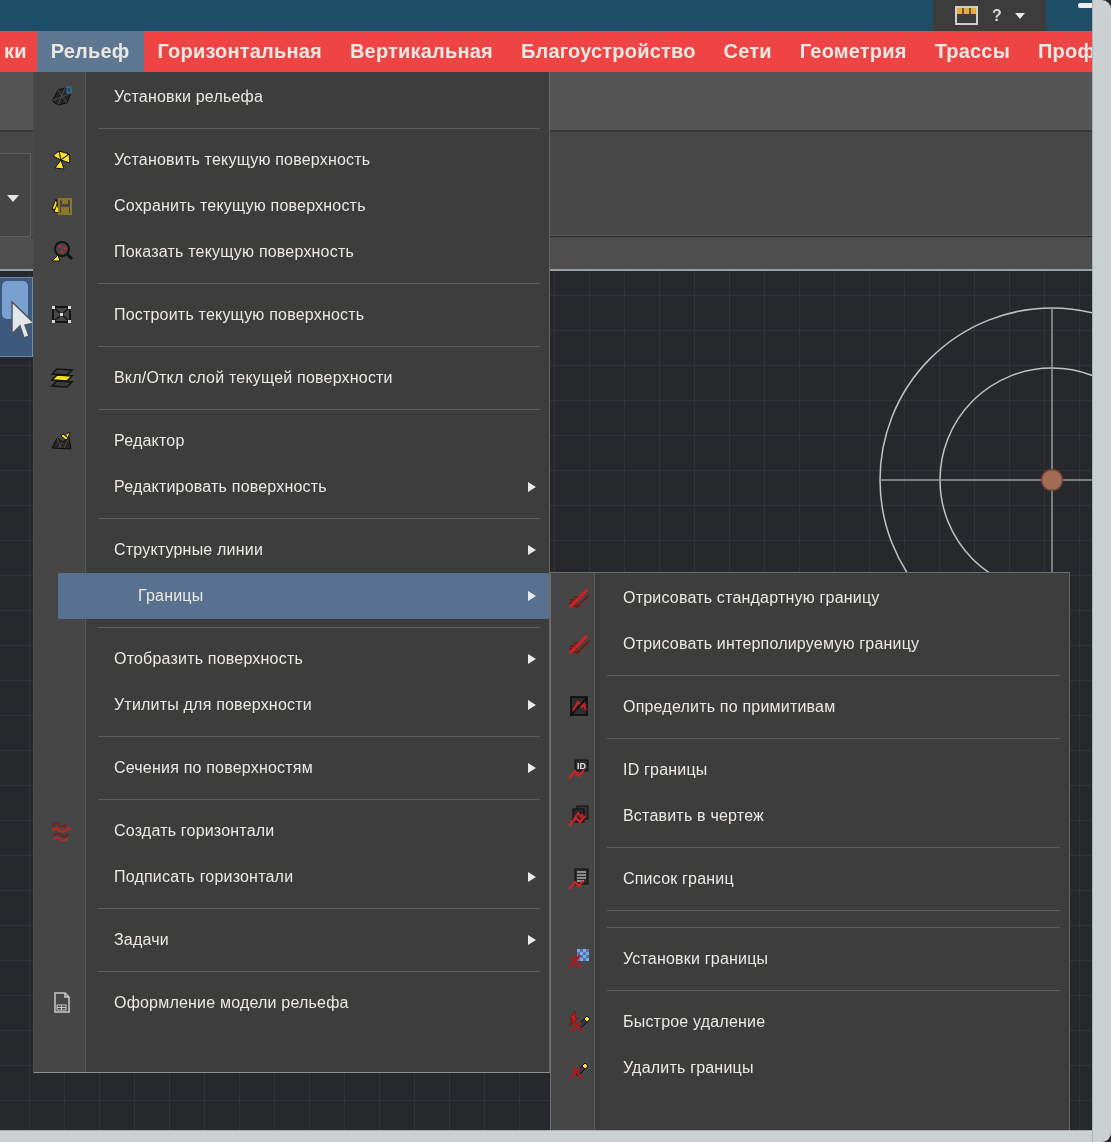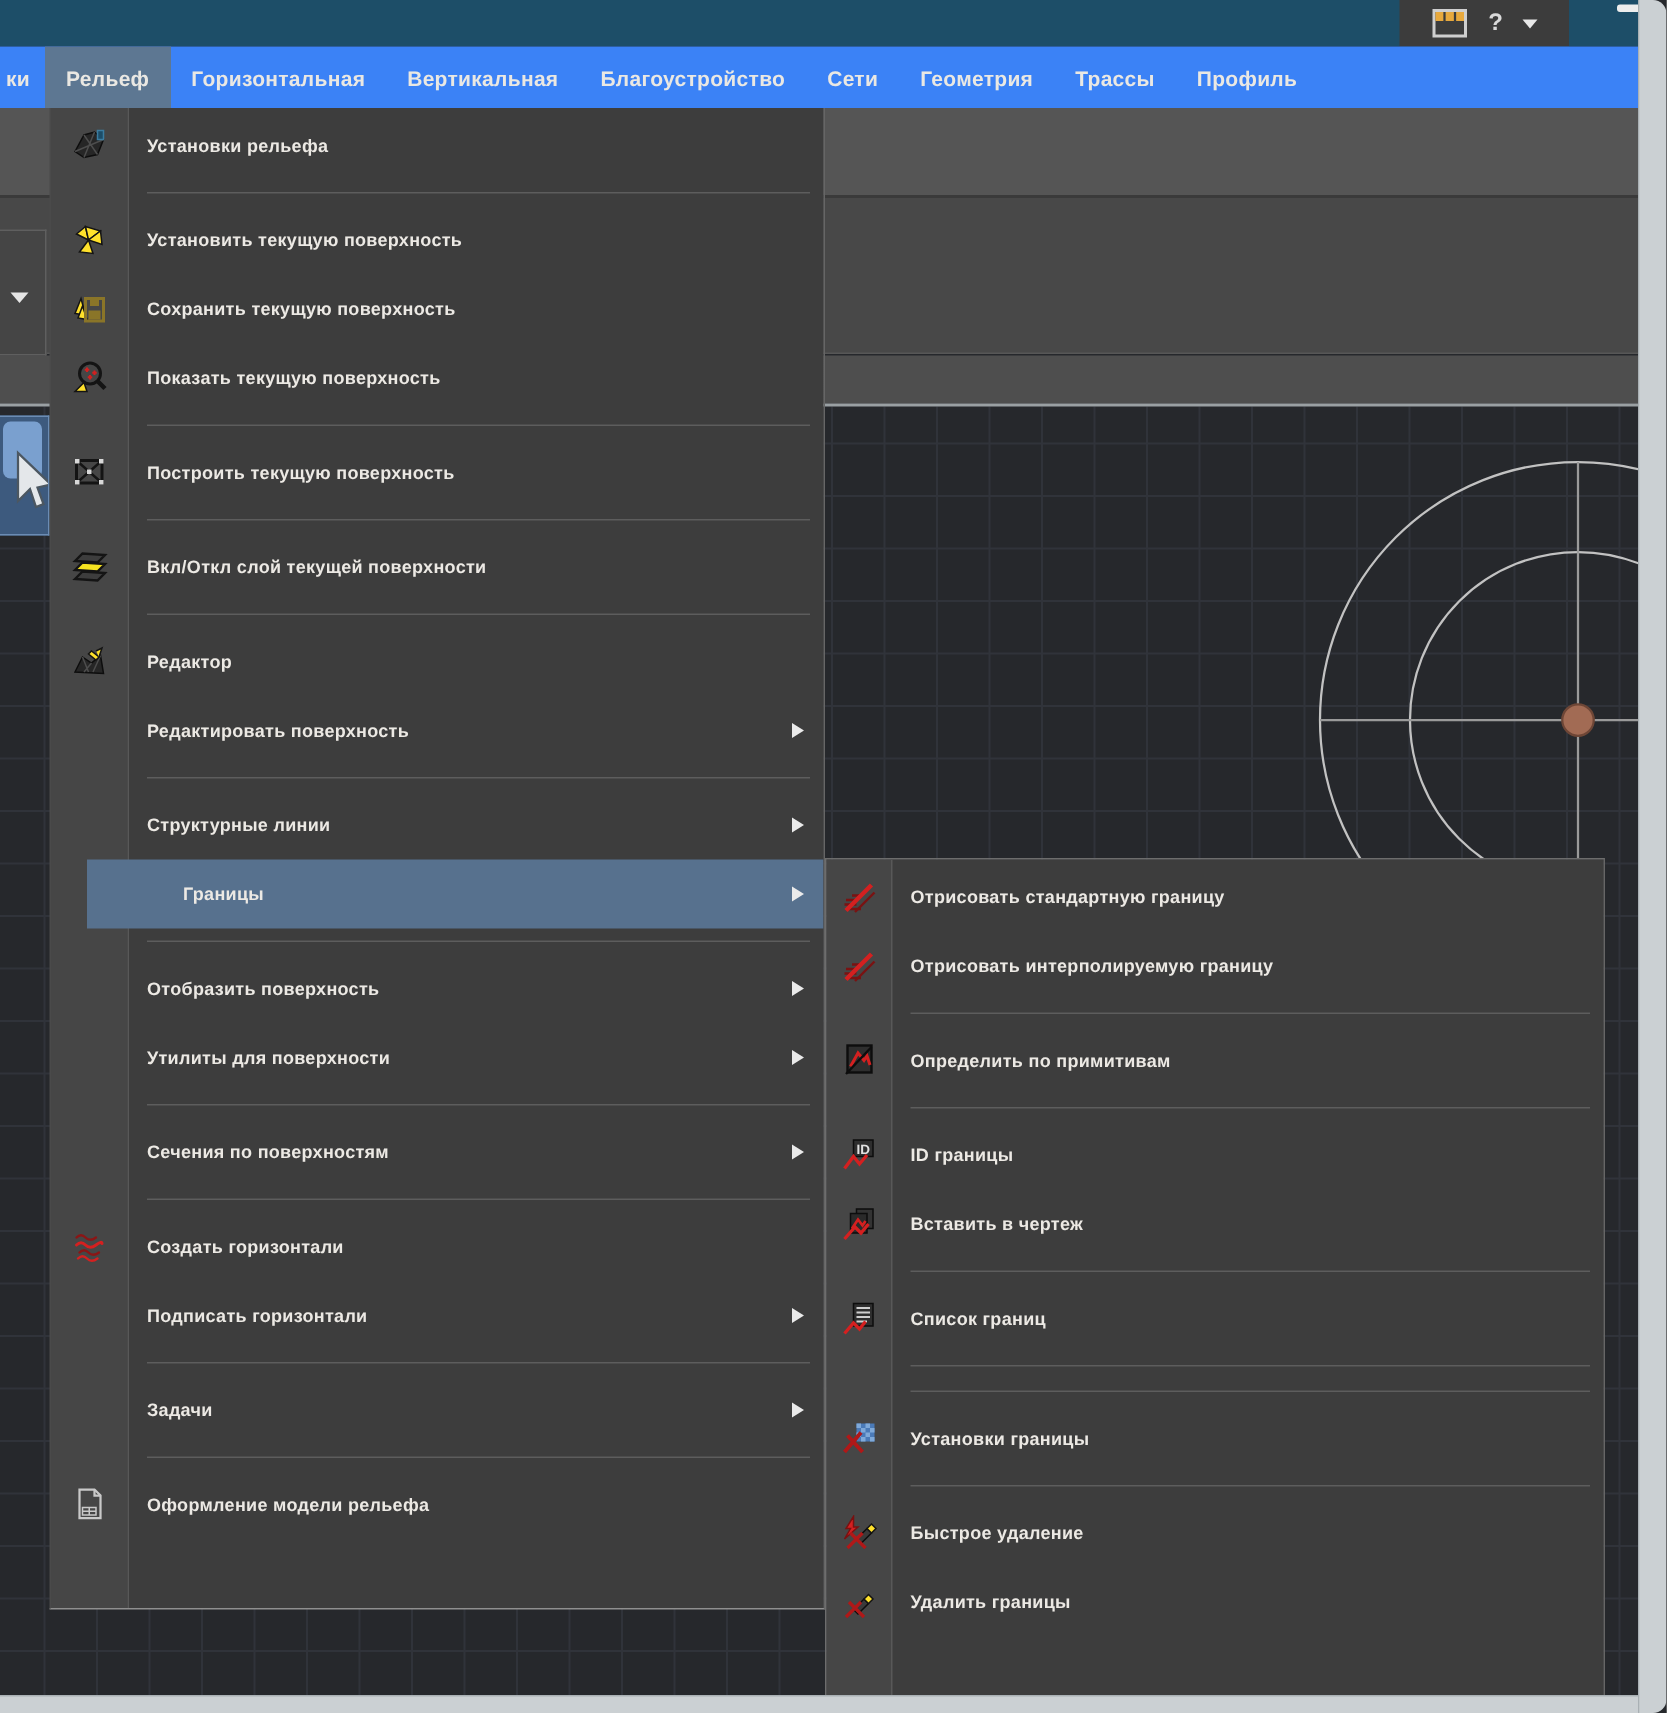--- a/index.html
+++ b/index.html
@@ -11,22 +11,22 @@
   }
   
   #titlebar { position:absolute; left:0; top:0; width:1092px; height:31px; background:#1d4e68; z-index:3; }
   #quick-panel { position:absolute; left:933px; top:0; width:113px; height:31px; background:#3c3c3c;
     display:flex; align-items:center; justify-content:center; gap:13px; }
   .qp-btn { display:flex; align-items:center; justify-content:center; }
   #help-btn { color:#d9d9d9; font-size:16px; font-weight:700; }
   .chev { width:0; height:0; border-left:5px solid transparent; border-right:5px solid transparent; border-top:6px solid #e8e8e8; }
   #minimize { position:absolute; left:1078px; top:3px; width:21px; height:5px; background:#ededed; border-radius:2px; z-index:4; }
   
-  #menubar { position:absolute; left:0; top:31px; width:1092px; height:41px; background:#3b82f6;
-    display:flex; align-items:stretch; z-index:3; color:#eae8e3; font-size:14px; font-weight:600; letter-spacing:.2px; }
+  #menubar { position:absolute; left:0; top:31px; width:1092px; height:41px; background:#ef4444;
+    display:flex; align-items:stretch; z-index:3; color:#eae8e3; font-size:20px; font-weight:600; letter-spacing:.2px; }
   .mb-item { display:flex; align-items:center; padding:0 14px; white-space:nowrap; }
   .mb-item.partial { padding:0 10px 0 4px; }
   .mb-item.active { background:#5d7792; }
   
   .band { position:absolute; left:0; width:1092px; z-index:1; }
   #band1 { top:72px;  height:60px; background:#555555; border-bottom:2px solid #3a3a3a; }
   #band2 { top:132px; height:104px; background:#484848; border-bottom:1px solid #575757; }
   #band3 { top:237px; height:32px;  background:#4e4e4e; }
   #band-edge { position:absolute; left:0; top:269px; width:1092px; height:2px; background:#9aa0a3; z-index:1; }
   
@@ -49,25 +49,25 @@
   #relief-panel { left:33px; top:72px; width:517px; height:1001px;
     border-bottom:1px solid #8f8f8f; border-right:1px solid #666; border-left:1px solid #4a4a4a;
     background:linear-gradient(90deg,#464646 0 51px,#3d3d3d 51px); }
   #relief-panel::before { content:''; position:absolute; left:51px; top:0; bottom:0; width:1px; background:#585858; z-index:0; }
   #boundaries-panel { left:550px; top:572px; width:520px; height:570px;
     border-top:1px solid #6d6d6d; border-left:1px solid #6d6d6d; border-right:1px solid #666;
     background:linear-gradient(90deg,#464646 0 43px,#3d3d3d 43px); }
   #boundaries-panel::before { content:''; position:absolute; left:43px; top:0; bottom:0; width:1px; background:#585858; z-index:0; }
   .mi { height:46px; display:flex; align-items:center; position:relative; z-index:1; }
   .mi.hl { background:#57718e;margin-left:24px; }
-  .mi-gutter { flex:0 0 51px; display:flex; align-items:center; justify-content:center; }
+  .mi-gutter { flex:0 0 51px; display:flex; align-items:center; justify-content:flex-start;margin-left:16px; }
   #boundaries-panel .mi-gutter { flex-basis:43px; }
   .mi-icon { width:24px; height:24px; }
   .mi-icon svg { display:block; }
-  .mi-label { margin-left:13px; font-size:12px; font-weight:700; color:#ece9e4; letter-spacing:.2px; white-space:nowrap; }
+  .mi-label { margin-left:13px; font-size:16px; font-weight:400; color:#ece9e4; letter-spacing:.2px; white-space:nowrap; }
   .mi-arrow { margin-left:auto; margin-right:13px; width:0; height:0;
     border-left:8px solid #eaeaea; border-top:5px solid transparent; border-bottom:5px solid transparent; }
   .mi-sep { height:17px; display:flex; align-items:center; position:relative; z-index:1; }
   .mi-sep::after { content:''; flex:1; height:1px; background:#5d5d5d; margin-left:64px; margin-right:9px; }
   #boundaries-panel .mi-sep::after { margin-left:56px; }
   
   #edge-right { position:absolute; left:1092px; top:0; width:19px; height:1142px; background:#cbd0d3;
     border-left:1px solid #a9b0b4; border-radius:0 9px 9px 0; z-index:9; }
   #edge-bottom { position:absolute; left:0; top:1130px; width:1092px; height:12px; background:#cbd0d3;
     border-top:1px solid #a9b0b4; z-index:9; }

